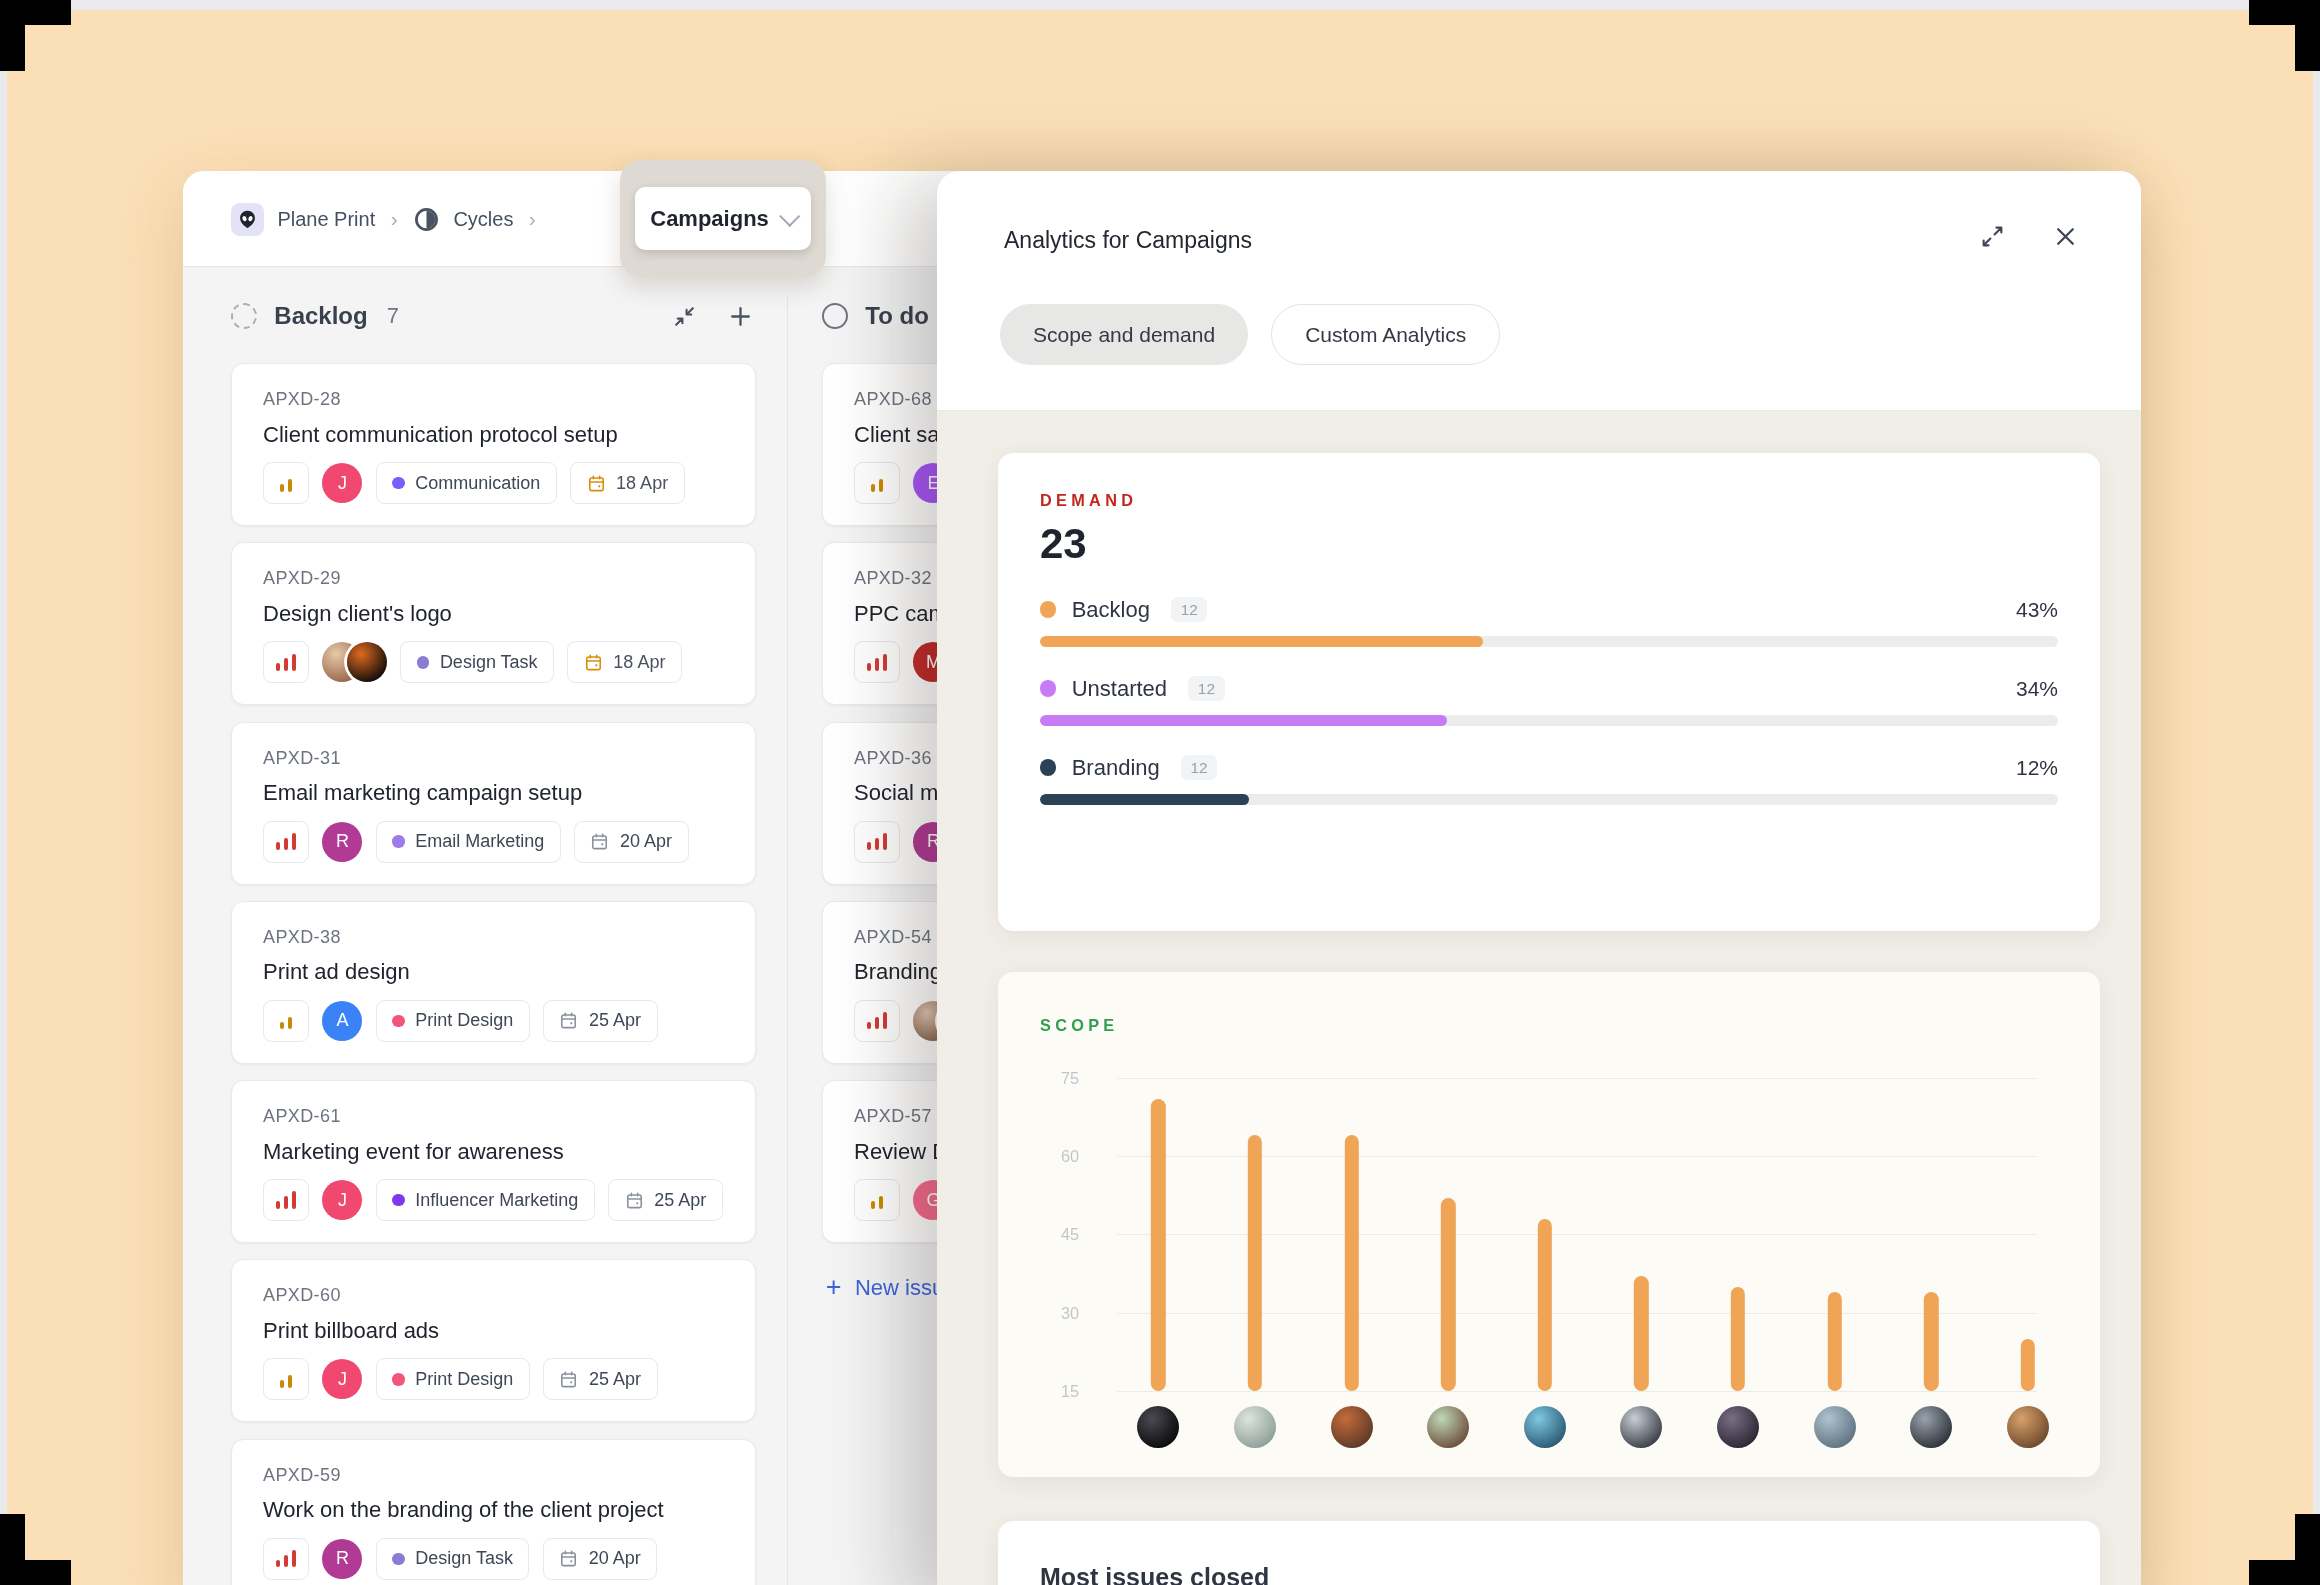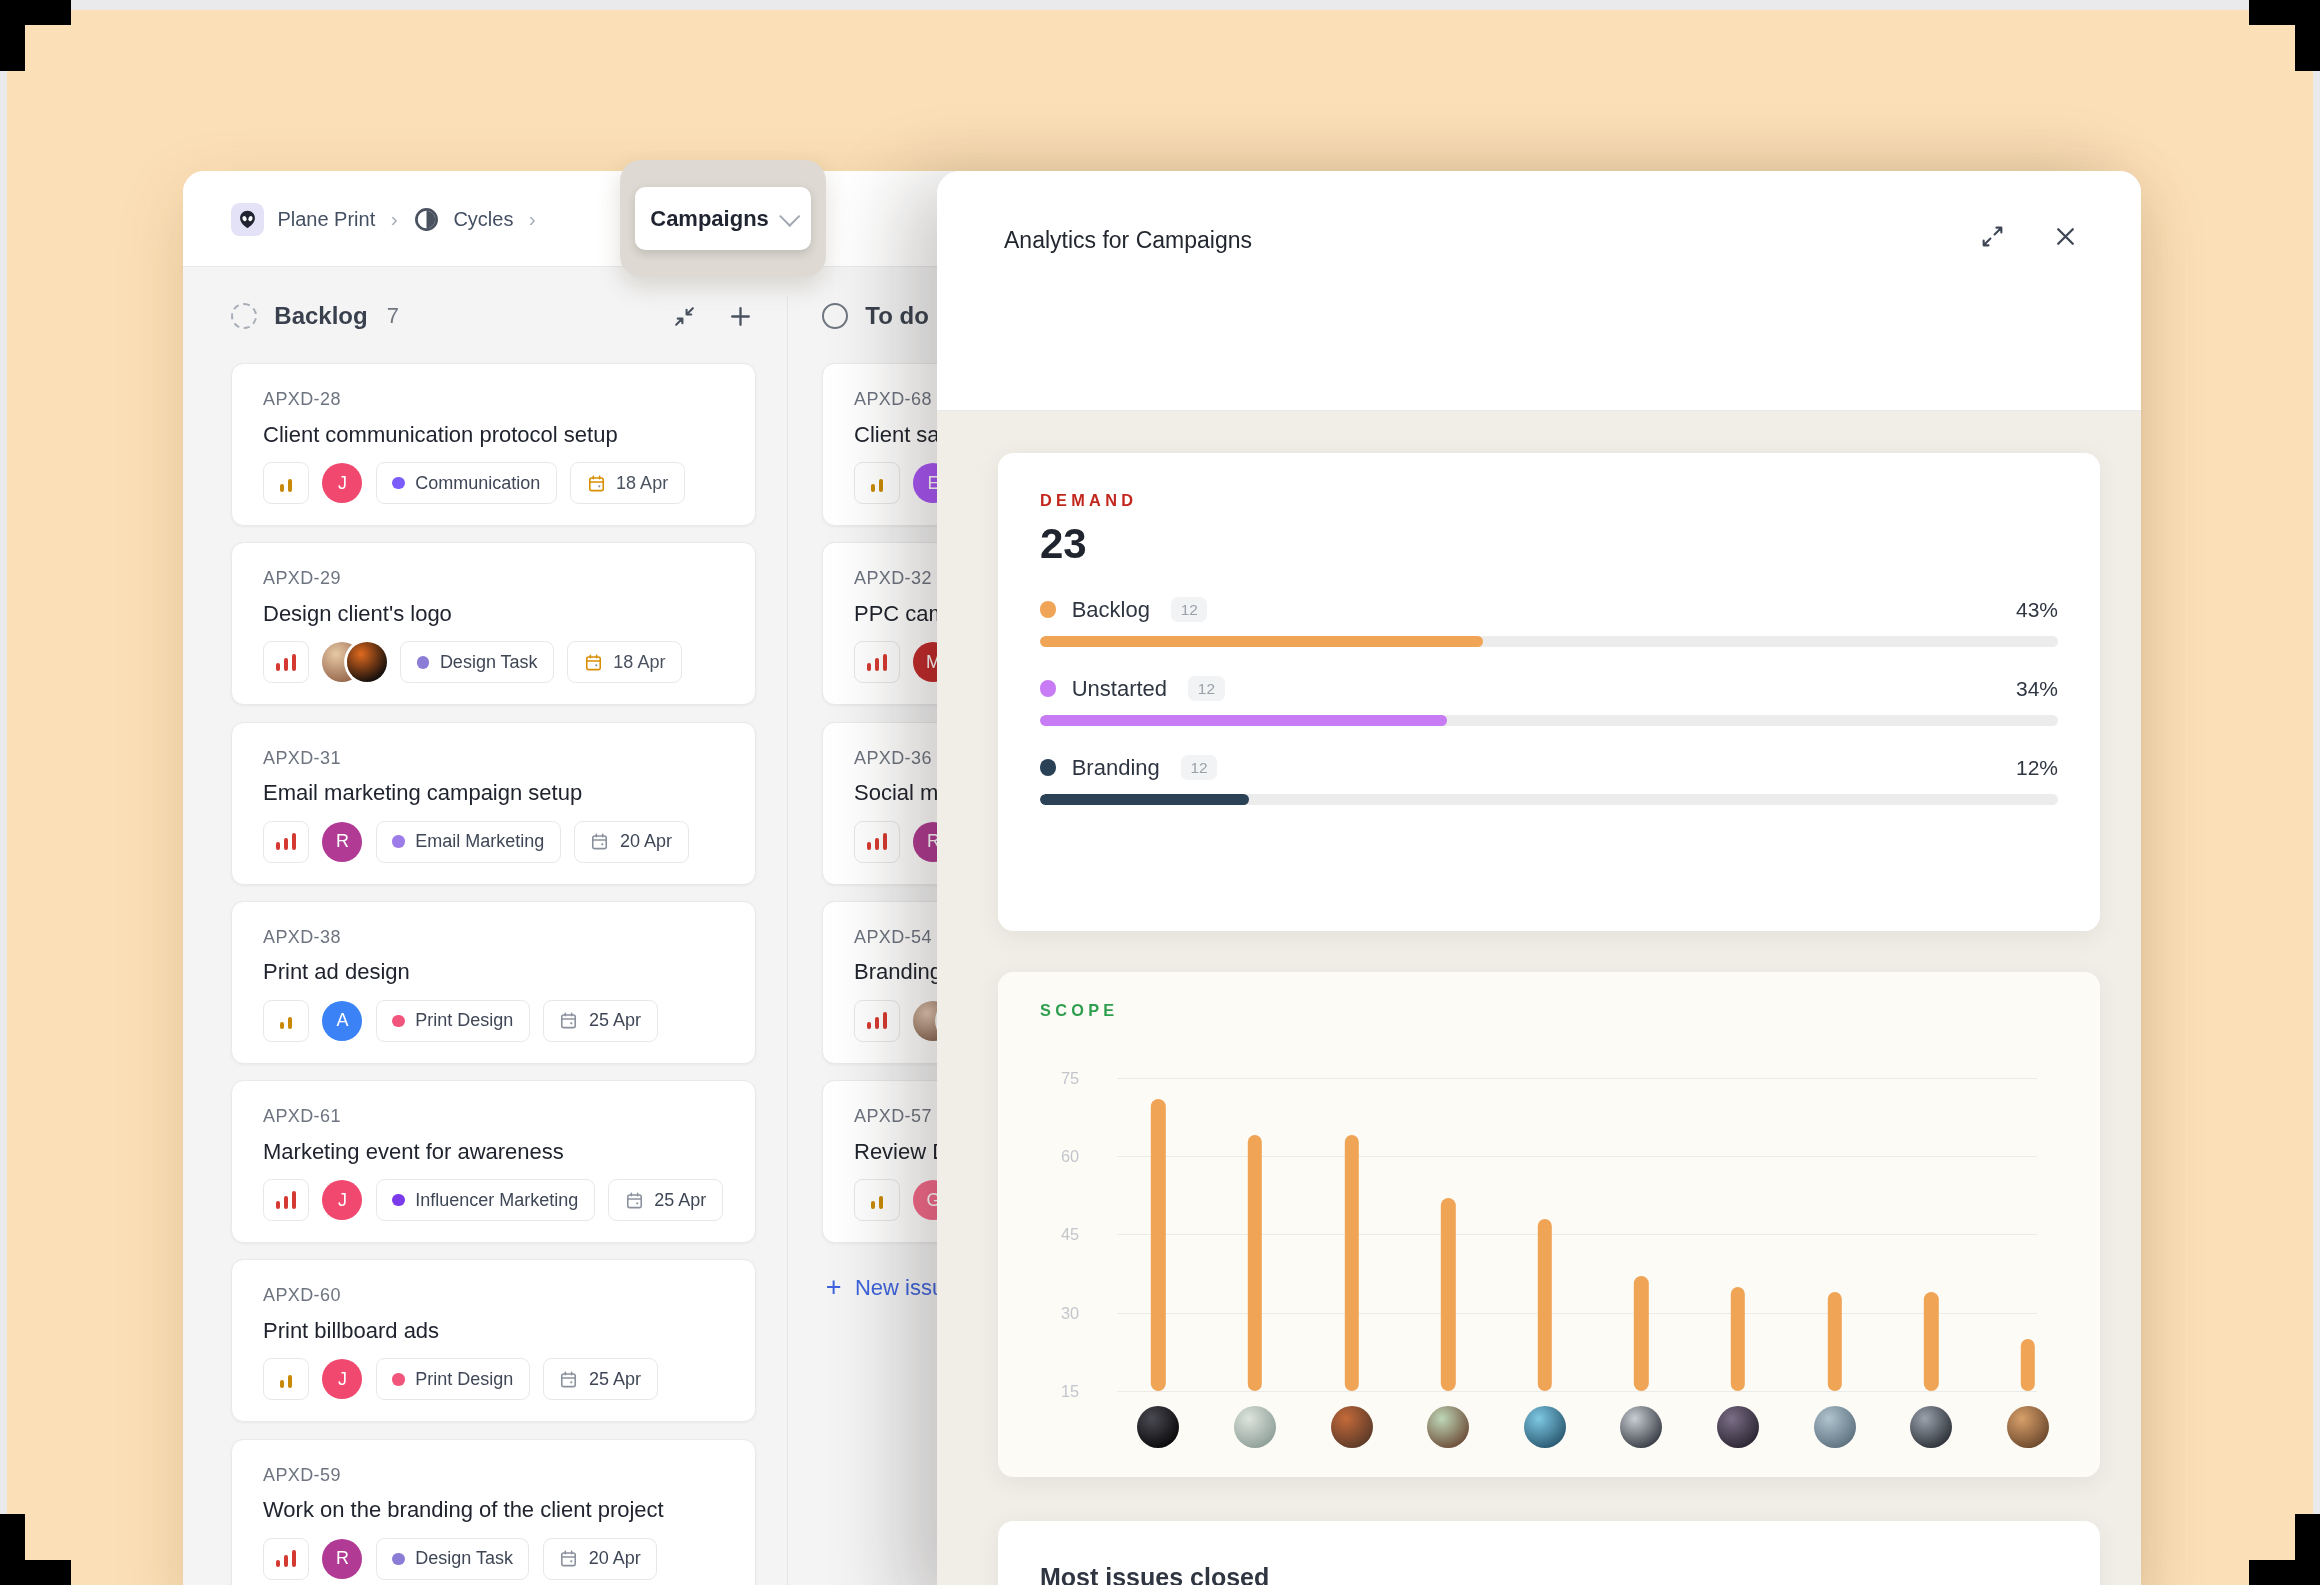--- a/index.html
+++ b/index.html
@@ -109,21 +109,21 @@
   .demand-total { margin-top:9.6px; font-size:42px; font-weight:600; color:#20242E; }
   .drow { margin-top:29px; }
   .drow-head { display:flex; align-items:center; gap:15.4px; }
   .drow-head .dot { width:16.3px; height:16.3px; }
   .drow-label { font-size:22px; color:#2F3642; }
   .drow-badge { background:#F2F3F4; color:#9AA1AA; font-size:15.4px; border-radius:6.7px; padding:3.8px 9.6px; margin-left:5.8px; }
   .drow-pct { margin-left:auto; font-size:21px; color:#2F3642;text-align:center; }
   .track { margin-top:13.4px; height:10.6px; border-radius:5.8px; background:#ECECEC; overflow:hidden; }
   .track .fill { height:100%; border-radius:5.8px; }
 
-  .panel.scope { top:561px; height:505px; background:#FDFBF6; box-shadow:0 5.8px 23px rgba(60,50,30,.07); padding:29px 42px; }
+  .panel.scope { top:561px; height:505px; background:#FDFBF6; box-shadow:0 5.8px 23px rgba(60,50,30,.07); padding:44px 42px; }
   .scope .sec-label { color:#2E9E4F; }
   .plot { position:absolute; left:119px; right:63px; top:0; height:419px; }
   .gridline { position:absolute; left:0; right:0; height:1px; background:#EBEBE9; }
   .tick { position:absolute; left:-56px; width:42px; font-size:16.3px; color:#C2C6CC; transform:translateY(-50%); }
   .bar { position:absolute; bottom:0; width:14.4px; border-radius:7.7px; transform:translateX(-50%); }
   .avrow { position:absolute; left:119px; right:63px; top:434px; height:44px; }
   .avrow .pav { position:absolute; transform:translateX(-50%); }
   .pav { width:42px; height:42px; border-radius:50%; }
 
   .panel.most { top:1110px; height:288px; background:#fff; box-shadow:0 5.8px 23px rgba(60,50,30,.07); padding:42px; }
@@ -487,20 +487,24 @@
         <svg width="25" height="25" viewBox="0 0 24 24" fill="none" stroke="#3F4756" stroke-width="2" stroke-linecap="round">
             <path d="M14 10l6.5-6.5M20.5 3.5H15.8M20.5 3.5v4.7"></path>
             <path d="M10 14l-6.5 6.5M3.5 20.5h4.7M3.5 20.5v-4.7"></path>
           </svg>
       </span>
       <span class="icon-btn">
         <svg width="25" height="25" viewBox="0 0 24 24" fill="none" stroke="#3F4756" stroke-width="2.2" stroke-linecap="round">
             <path d="M5 5l14 14M19 5L5 19"></path>
           </svg>
       </span>
+    </div>
+    <div class="tabs">
+      <div class="tab active">Scope and demand</div>
+      <div class="tab inactive">Custom Analytics</div>
     </div>
   </div>
 
   <div class="modal-body">
 
     <div class="panel demand">
       <div class="sec-label">DEMAND</div>
       <div class="demand-total">23</div>
 
       <div class="drow">

